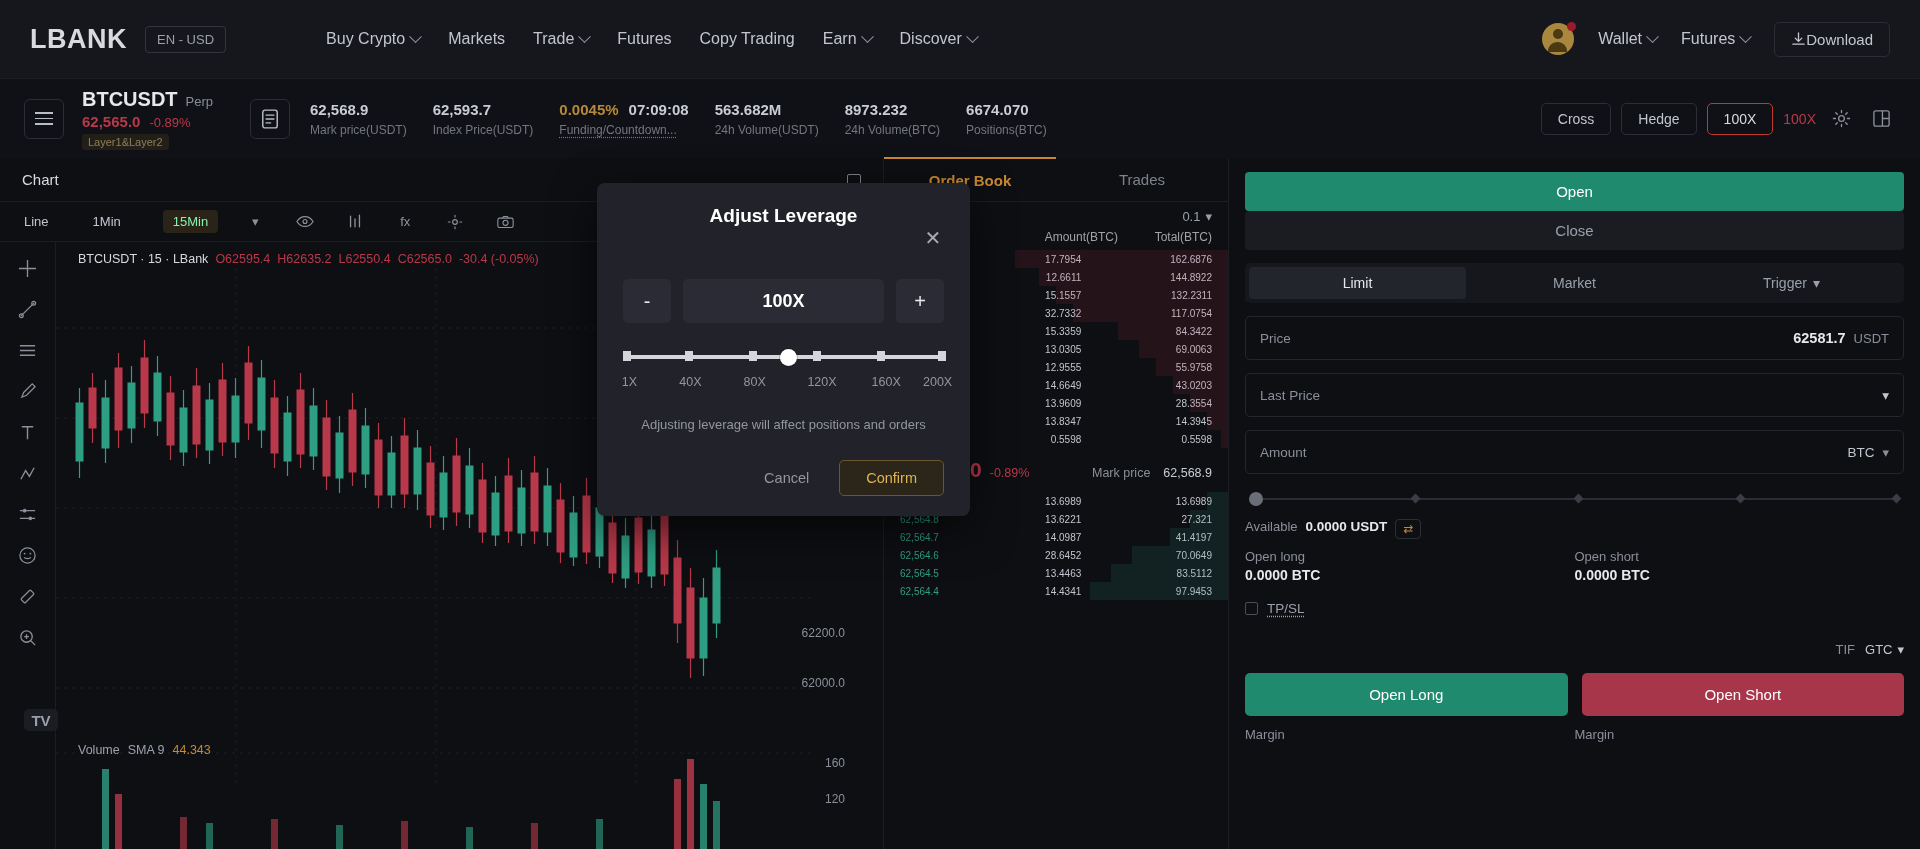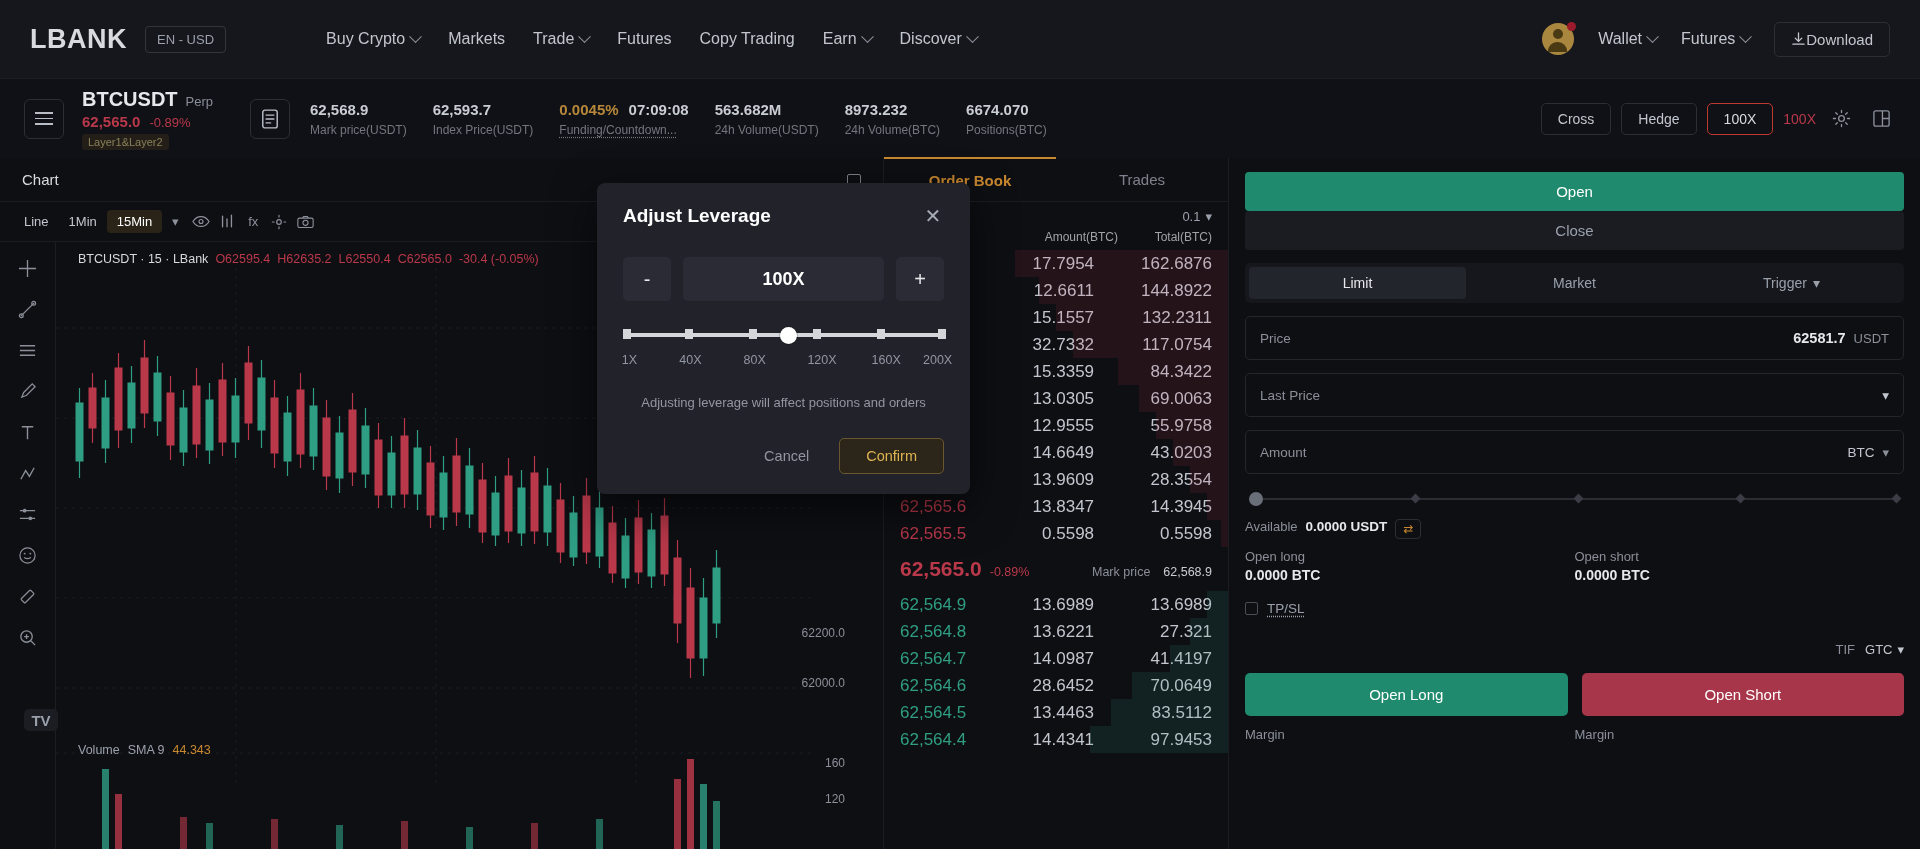--- a/index.html
+++ b/index.html
@@ -63,23 +63,23 @@
   .lev-x { font-size:14px; color:#b9384a; cursor:pointer; }
   .icon-sq { width:30px; height:30px; display:flex; align-items:center; justify-content:center; color:#8c919c; cursor:pointer; }
 
   
   .main { display:flex; height: 691px; }
 
   
   .chartcol { width: 884px; background:#0e0f13; border-right:1px solid #1b1d23; position:relative; }
   .chart-hd { height:44px; display:flex; align-items:center; padding:0 22px; font-size:15px; color:#d8dadf; border-bottom:1px solid #1b1d23; }
   .chart-hd .sq { margin-left:auto; width:14px; height:12px; border:1.6px solid #7d828c; border-radius:2px; }
-  .chart-tools { height:40px; display:flex; align-items:center; gap:0; padding:0 14px; border-bottom:1px solid #1b1d23; font-size:13px; color:#9aa0ab; }
+  .chart-tools { height:40px; display:flex; align-items:center; gap:24px; padding:0 14px; border-bottom:1px solid #1b1d23; font-size:13px; color:#9aa0ab; }
   .tbtn { padding:4px 10px; border-radius:4px; cursor:pointer; }
-  .tbtn.active { background:#2a2418; color:#ffffff; }
+  .tbtn.active { background:#2a2418; color:#86efac;margin-left:8px; }
   .tbtn.plain { color:#c2c6ce; }
   .tool-ico { width:26px; height:24px; display:flex; align-items:center; justify-content:center; color:#8c919c; cursor:pointer; }
   .lastprice-lbl { margin-left:auto; margin-right:14px; font-size:13px; color:#9aa0ab; }
   .chart-ohlc { display:flex; align-items:center; gap:7px; padding:10px 0 0 78px; font-size:12.5px; color:#9aa0ab; }
   .ohlc-r { color:#b9384a; }
   .lefttools { position:absolute; left:0; top:84px; bottom:0; width:56px; border-right:1px solid #1b1d23; display:flex; flex-direction:column; align-items:center; padding-top:14px; gap:17px; }
   .lefttools .li { width:24px; height:24px; display:flex; align-items:center; justify-content:center; color:#8a8f99; cursor:pointer; }
   .plot { position:absolute; left:56px; right:0; top:110px; bottom:0; overflow:hidden; }
   .pricelabels { position:absolute; right:8px; top:0; bottom:0; width:80px; font-size:12px; color:#8a8f99; }
   .pricelabels span { position:absolute; right:30px; }
@@ -90,21 +90,21 @@
   
   .obcol { width: 345px; background:#0e0f13; border-right:1px solid #1b1d23; display:flex; flex-direction:column; }
   .ob-tabs { height:44px; display:flex; align-items:center; border-bottom:1px solid #1b1d23; }
   .ob-tab { flex:1; text-align:center; font-size:15px; color:#7d828c; cursor:pointer; line-height:43px; }
   .ob-tab.active { color:#c9882f; border-top:2px solid #c9882f; font-weight:bold; }
   .ob-ctl { display:flex; align-items:center; justify-content:flex-end; padding:7px 16px 2px; font-size:13px; color:#9aa0ab; gap:5px; }
   .ob-head { display:flex; padding:4px 16px 6px; font-size:12px; color:#a3a3a3; }
   .ob-head span:nth-child(1){ flex:1; }
   .ob-head span:nth-child(2){ width:106px; text-align:right; }
   .ob-head span:nth-child(3){ width:94px; text-align:right; }
-  .ob-row { display:flex; padding:3.5px 16px; font-size:17px; position:relative;gap:40px; }
+  .ob-row { display:flex; padding:3.5px 16px; font-size:10px; position:relative;gap:40px; }
   .ob-row .p { flex:1; }
   .ob-row .a { width:106px; text-align:right; color:#c2c6ce; }
   .ob-row .t { width:94px; text-align:right; color:#c2c6ce; }
   .ob-row.ask .p { color:#b9384a; }
   .ob-row.bid .p { color:#2f9e83; }
   .ob-row .bar { position:absolute; right:0; top:0; bottom:0; }
   .ob-row.ask .bar { background:rgba(185,56,74,.13); }
   .ob-row.bid .bar { background:rgba(47,158,131,.13); }
   .ob-mid { display:flex; align-items:baseline; padding:10px 16px; gap:8px; }
   .ob-mid .big { font-size:21px; font-weight:bold; color:#b9384a; }
@@ -150,21 +150,21 @@
   .marginrow { display:flex; margin-top:11px; font-size:13px; color:#8a8f99; }
   .marginrow > div { flex:1; }
 
   
   .scrim { position:absolute; inset:0; background:rgba(0,0,0,0); }
   .modal {
     position:absolute; left:597px; top:183px; width:373px;
     background:#22222b; border-radius:8px; padding:22px 26px 20px;
     box-shadow: 0 14px 44px rgba(0,0,0,.6);
   }
-  .m-hd { display:flex; align-items:center; }
+  .m-hd { display:flex; align-items:center;flex-direction:column; }
   .m-title { font-size:19px; font-weight:bold; color:#fff; }
   .m-x { margin-left:auto; width:22px; height:22px; color:#a7abb3; cursor:pointer; display:flex; align-items:center; justify-content:center; font-size:20px; line-height:1; }
   .stepper { display:flex; align-items:center; gap:12px; margin-top:30px; }
   .sbtn { width:48px; height:44px; background:#2b2b35; border-radius:5px; color:#e6e8ec; font-size:20px; display:flex; align-items:center; justify-content:center; cursor:pointer; }
   .sval { flex:1; height:44px; background:#2b2b35; border-radius:5px; display:flex; align-items:center; justify-content:center; font-size:18px; font-weight:bold; color:#fff; }
   .lv-slider { margin-top:26px; position:relative; height:16px; }
   .lv-slider .trk { position:absolute; left:4px; right:4px; top:6px; height:4px; background:#d5d6da; border-radius:2px; }
   .lv-slider .tick { position:absolute; top:2px; width:8px; height:10px; background:#d5d6da; }
   .lv-slider .knob { position:absolute; top:0; width:17px; height:17px; border-radius:50%; background:#fff; box-shadow:0 0 0 1px rgba(0,0,0,.2); cursor:pointer; }
   .lv-labels { position:relative; height:18px; margin-top:10px; }

